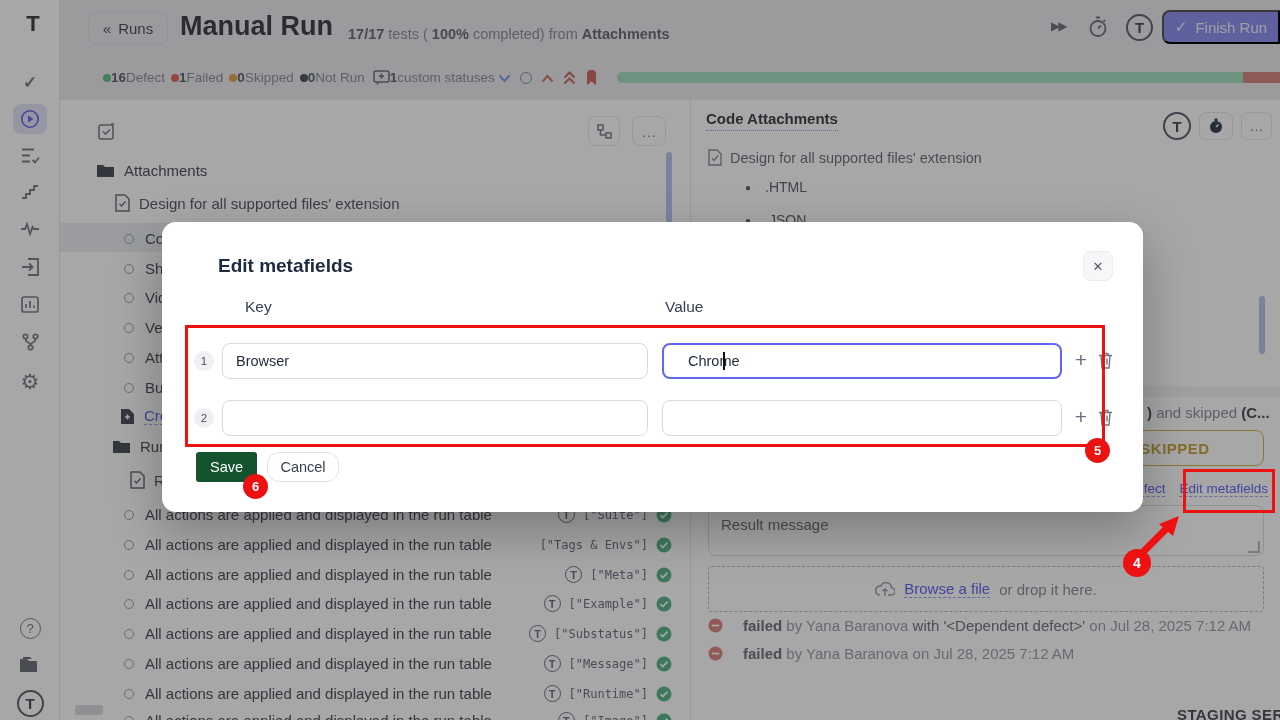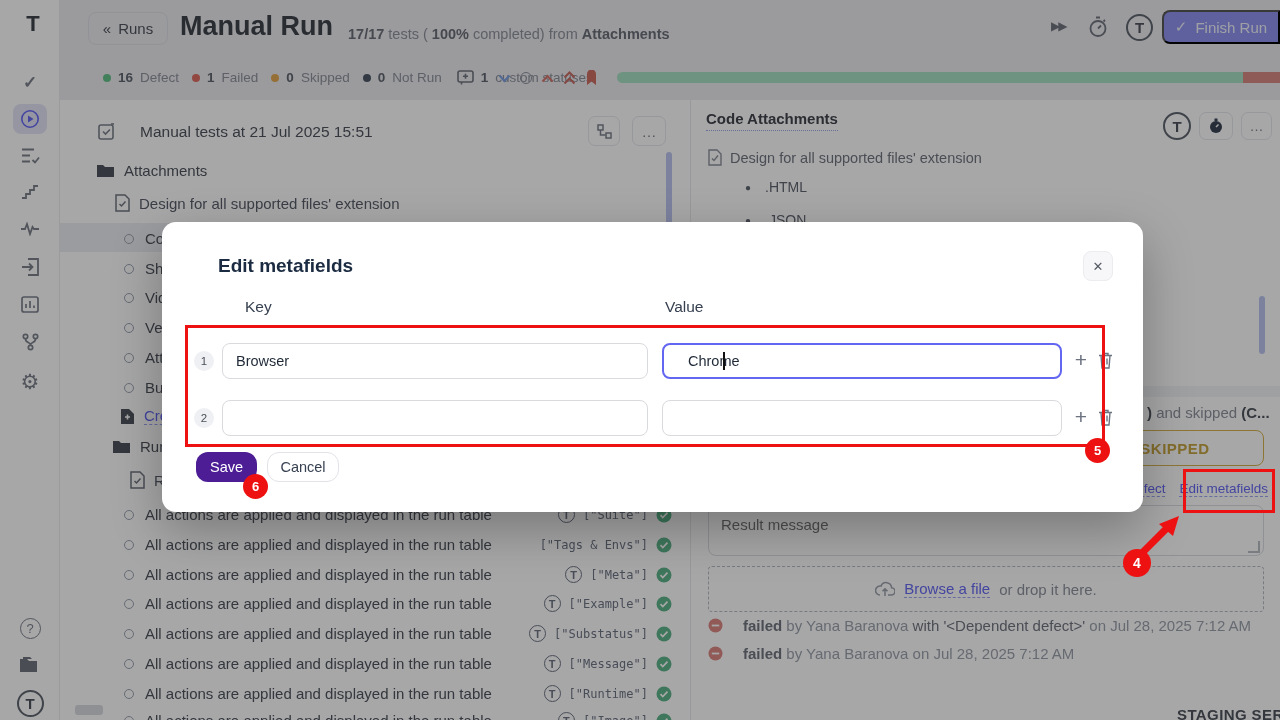--- a/index.html
+++ b/index.html
@@ -17,21 +17,21 @@
   .tlogo { display:inline-flex; align-items:center; justify-content:center; border:2px solid #5d636c; border-radius:50%; color:#4b5158; font-weight:bold; }
 
   
   .hdr-back { position:absolute; left:88px; top:12px; width:80px; height:33px; border:1px solid #dfe0e5; border-radius:8px; display:flex; align-items:center; justify-content:center; gap:7px; color:#4b5158; font-size:15px; background:transparent; }
   .hdr-title { position:absolute; left:180px; top:11px; font-size:27px; font-weight:bold; color:#3b4046; }
   .hdr-sub { position:absolute; left:348px; top:26px; font-size:14.5px; color:#8b9099; }
   .hdr-sub b { color:#686d75; }
   .finish-btn { position:absolute; right:0px; top:10px; width:118px; height:34px; background:#8e92ee; border-radius:8px 0 0 8px; color:#f2f2fc; font-size:15px; display:flex; align-items:center; justify-content:center; gap:8px; }
 
   
-  .stats { position:absolute; left:103px; top:70px; display:flex; align-items:center; gap:7px; font-size:13.5px; color:#8b9099; }
+  .stats { position:absolute; left:103px; top:70px; display:flex; align-items:center; font-size:13.5px; color:#8b9099; }
   .dot { width:8px; height:8px; border-radius:50%; display:inline-block; }
   .stats b { color:#5d636c; }
   .sicons { position:absolute; left:498px; top:70px; display:flex; align-items:center; gap:9px; }
   .pbar { position:absolute; left:617px; top:72px; width:663px; height:11px; border-radius:6px 0 0 6px; overflow:hidden; display:flex; }
   .pbar .g { background:#a8e0c2; }
   .pbar .r { background:#d98880; }
 
   
   .lpanel { position:absolute; left:60px; top:100px; width:630px; height:620px; background:#fff; }
   .rpanel { position:absolute; left:690px; top:100px; width:590px; height:620px; background:#fff; border-left:1px solid #e8e9ec; }
@@ -70,21 +70,21 @@
   
   .modal { position:absolute; left:162px; top:222px; width:981px; height:290px; background:#fff; border-radius:14px; box-shadow:0 18px 50px rgba(0,0,0,.28); z-index:20; }
   .m-title { position:absolute; left:56px; top:33px; font-size:19px; font-weight:bold; color:#1b2b41; }
   .m-close { position:absolute; left:921px; top:29px; width:30px; height:30px; border:1px solid #ececf0; background:#f7f7f9; border-radius:8px; color:#555b64; font-size:13px; display:flex; align-items:center; justify-content:center; }
   .m-colhead { position:absolute; top:76px; font-size:15.5px; color:#374151; }
   .m-num { position:absolute; width:20px; height:20px; border-radius:50%; background:#eef0f3; color:#4b5158; font-size:11.5px; display:flex; align-items:center; justify-content:center; }
   .m-input { position:absolute; height:36px; border:1px solid #d9dade; border-radius:8px; padding:0 13px; font-size:14.5px; color:#1f2937; font-family:"Liberation Sans",sans-serif; background:#fff; outline:none; }
   .m-input.focus { border:2px solid #6366f1;padding-left:24px; }
   .m-plus { position:absolute; width:18px; height:18px; color:#6b7280; font-size:21px; line-height:16px; text-align:center; }
   .m-trash { position:absolute; color:#6b7280; }
-  .m-save { position:absolute; left:34px; top:230px; width:61px; height:30px; background:#4c1d95; border:none; border-radius:12px; color:#fff; font-size:14.5px; }
+  .m-save { position:absolute; left:34px; top:230px; width:61px; height:30px; background:#14532d; border:none; border-radius:3px; color:#fff; font-size:14.5px; }
   .m-cancel { position:absolute; left:105px; top:230px; width:72px; height:30px; background:#fff; border:1px solid #e2e3e8; border-radius:12px; color:#374151; font-size:14.5px; }
   .caret { position:absolute; width:1.5px; height:18px; background:#111; }
 
   
   .ann { z-index:40; }
   .ann-box { position:absolute; border:3px solid #ee1111; background:transparent; }
   .ann-badge { position:absolute; background:#ee1111; border-radius:50%; color:#fff; font-weight:bold; display:flex; align-items:center; justify-content:center; }
 
   svg { display:block; }
 </style>
@@ -215,21 +215,20 @@
   </div>
 
   <div class="lpanel"></div>
   <span class="abs" style="left:98px; top:123px;">
     <svg width="18" height="18" viewBox="0 0 18 18" stroke="#7a8089" stroke-width="1.6" fill="none">
         <rect x="1" y="2" width="14" height="14" rx="2"></rect>
         <path d="M5 8.5 l2.5 2.5 L12 6.5"></path>
         <path d="M13 1 l3 0"></path>
       </svg>
   </span>
-  <div class="lp-head-title">Manual tests at 21 Jul 2025 15:51</div>
   <button class="sqbtn" style="left:588px; top:116px; width:32px; height:30px;">
     <svg width="15" height="15" viewBox="0 0 15 15" stroke="#7a8089" stroke-width="1.5" fill="none">
         <rect x="1" y="1" width="5" height="5"></rect>
         <rect x="9" y="9" width="5" height="5"></rect>
         <path d="M3.5 6v5h5"></path>
       </svg>
   </button>
   <button class="sqbtn" style="left:632px; top:116px; width:34px; height:30px; font-size:15px;">…</button>
   <div class="scroll-thumb" style="left:666px; top:152px; width:6px; height:118px;"></div>
 

